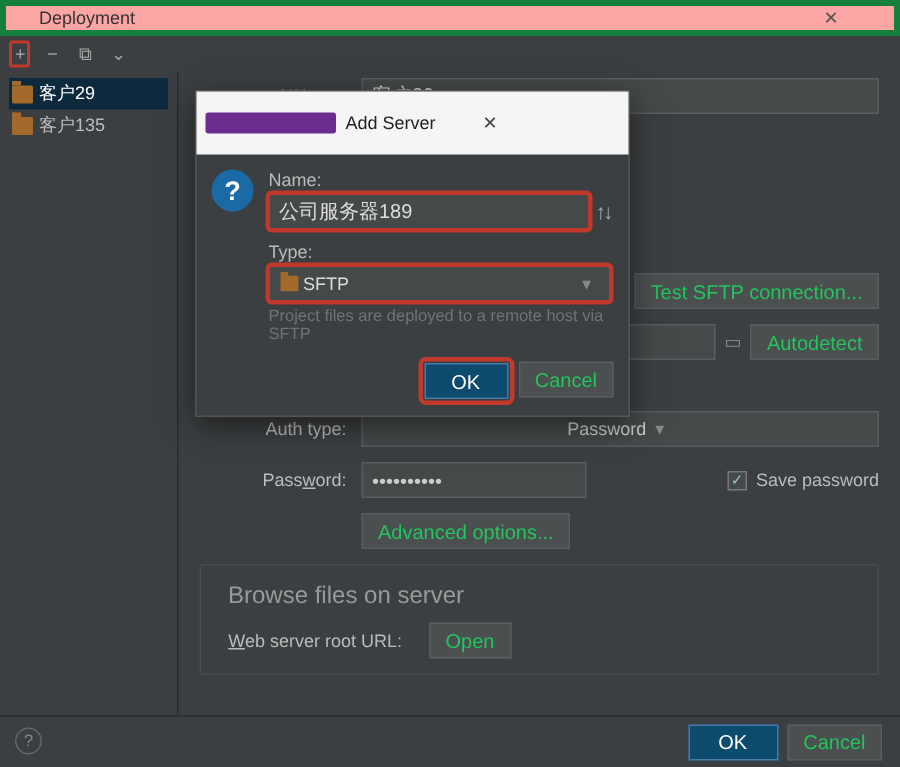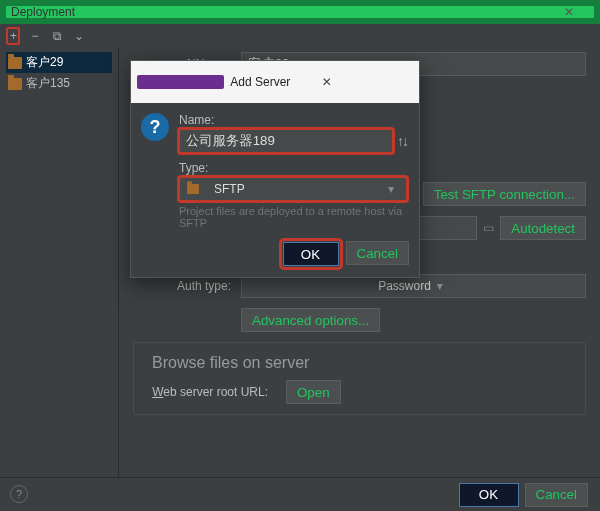--- a/index.html
+++ b/index.html
@@ -1,36 +1,36 @@
 <!DOCTYPE html>
 <html><head>
 <meta charset="utf-8">
 <style>
   * { box-sizing: border-box; font-family: "Segoe UI", Arial, sans-serif; }
   body { margin:0; width:600px; height:511px; background:#3c3f41; color:#bbb; font-size:12px; overflow:hidden; position:relative; }
-  .titlebar { height:24px; background:#22c55e; color:#333; display:flex; align-items:center; padding:0 5px; border:6px solid #15803d; }
+  .titlebar { height:24px; background:#fca5a5; color:#333; display:flex; align-items:center; padding:0 22px; border:4px solid #15803d; }
   .titlebar .title { flex:1; }
   .titlebar .wclose { width:40px; text-align:center; color:#555; }
   .toolbar { height:24px; display:flex; align-items:center; padding:0 6px; gap:8px; color:#aaa; }
   .toolbar .ic { width:14px; text-align:center; cursor:pointer; }
   .add-ic { border:2px solid #c0392b; border-radius:2px; padding:0 2px; line-height:14px; }
   .body { display:flex; height:calc(511px - 24px - 24px - 34px); }
   .sidebar { width:118px; padding:4px 6px; }
   .side-item { display:flex; align-items:center; gap:4px; padding:2px 2px; color:#bbb; }
   .side-item.sel { background:#0d293e; color:#fff; }
   .side-icon { width:14px; height:12px; background:#a36a2b; border-radius:1px; display:inline-block; position:relative; }
   .side-icon::before { content:""; position:absolute; top:-3px; left:0; width:6px; height:3px; background:#a36a2b; }
   .sep-v { width:1px; background:#2b2b2b; }
   .form { flex:1; padding:4px 14px 4px 14px; }
   .row { display:flex; align-items:center; margin-bottom:10px; }
   .row .lbl { width:108px; text-align:right; padding-right:10px; color:#bbb; }
   .row .lbl .u { text-decoration:underline; }
   .input, .select { flex:1; height:24px; background:#45494a; border:1px solid #5a5d5e; color:#ccc; padding:0 6px; }
   .btn { height:24px; background:#4b4f50; border:1px solid #5a5d5e; color:#22c55e; padding:0 10px; cursor:pointer; }
-  .btn.primary { background:#0f172a; border-color:#4a79a8; color:#fff; }
+  .btn.primary { background:#0c4a6e; border-color:#4a79a8; color:#fff; }
   .fieldset { border:1px solid #4a4d4e; border-radius:2px; padding:14px 14px 10px; margin-top:6px; }
   .fieldset-title { margin-top:-22px; margin-bottom:8px; background:#3c3f41; display:inline-block; padding:0 4px; color:#999; font-size:16px; }
   .bottombar { height:34px; background:#3c3f41; display:flex; align-items:center; justify-content:flex-end; gap:6px; padding:0 12px; border-top:1px solid #2b2b2b; }
   .help { position:absolute; left:10px; bottom:8px; width:18px; height:18px; border:1px solid #666; border-radius:50%; color:#888; text-align:center; line-height:16px; font-size:11px; }
   .chevron { color:#888; padding:0 6px; }
   
   .modal { position:absolute; left:130px; top:60px; width:290px; background:#3c3f41; border:1px solid #555; box-shadow:0 6px 20px rgba(0,0,0,0.5); }
   .modal-title { height:42px; background:#f5f5f5; color:#222; display:flex; align-items:center; padding:0 6px; }
   .modal-title .appicon { width:14px; height:14px; background:#6b2d8e; border-radius:2px; margin-right:6px; }
   .modal-title span { flex:1; font-weight:normal; }
@@ -94,20 +94,27 @@
     <div class="row">
       <span class="lbl"><span class="u">U</span>ser name:</span>
     </div>
     <div class="row">
       <span class="lbl">Auth type:</span>
       <div class="select" style="display:flex;align-items:center;justify-content:center;">
         <span>Password</span>
         <span class="chevron">▾</span>
       </div>
     </div>
+    <div class="row">
+      <span class="lbl">Pass<span class="u">w</span>ord:</span>
+      <input class="input" style="max-width: 150px;" value="••••••••••">
+      <span style="flex:1"></span>
+      <span class="checkbox">✓</span>
+      <span style="margin-left:6px">Sa<span class="u">v</span>e password</span>
+    </div>
     <div class="row" style="margin-left:108px">
       <button class="btn">A<span class="u">d</span>vanced options...</button>
     </div>
 
     <div class="fieldset">
       <div class="fieldset-title">Browse files on server</div>
       <div class="row" style="margin-bottom:0">
         <span class="lbl" style="width:130px"><span class="u">W</span>eb server root URL:</span>
         <span style="width:8px"></span>
         <button class="btn">Open</button>
@@ -131,21 +138,21 @@
   <div class="modal-body">
     <div class="qicon">?</div>
     <div class="mform">
       <span class="mlbl"><span class="u">N</span>ame:</span>
       <div style="display:flex;align-items:center">
         <input class="minput red-hl" value="公司服务器189" style="">
         <span class="arrows">↑↓</span>
       </div>
       <div style="height:8px"></div>
       <span class="mlbl"><span class="u">T</span>ype:</span>
-      <div class="mselect red-hl" style="display:flex;align-items:center;gap:14px">
+      <div class="mselect red-hl" style="display:flex;align-items:center;gap:2px">
         <span class="side-icon" style="transform:scale(0.85)"></span>
         <span style="flex:1">SFTP</span>
         <span class="chevron">▾</span>
       </div>
       <div class="mhint">Project files are deployed to a remote host via SFTP</div>
     </div>
   </div>
   <div class="modal-btns">
     <span class="okwrap">
       <button class="btn primary" style="min-width:56px">OK</button>

